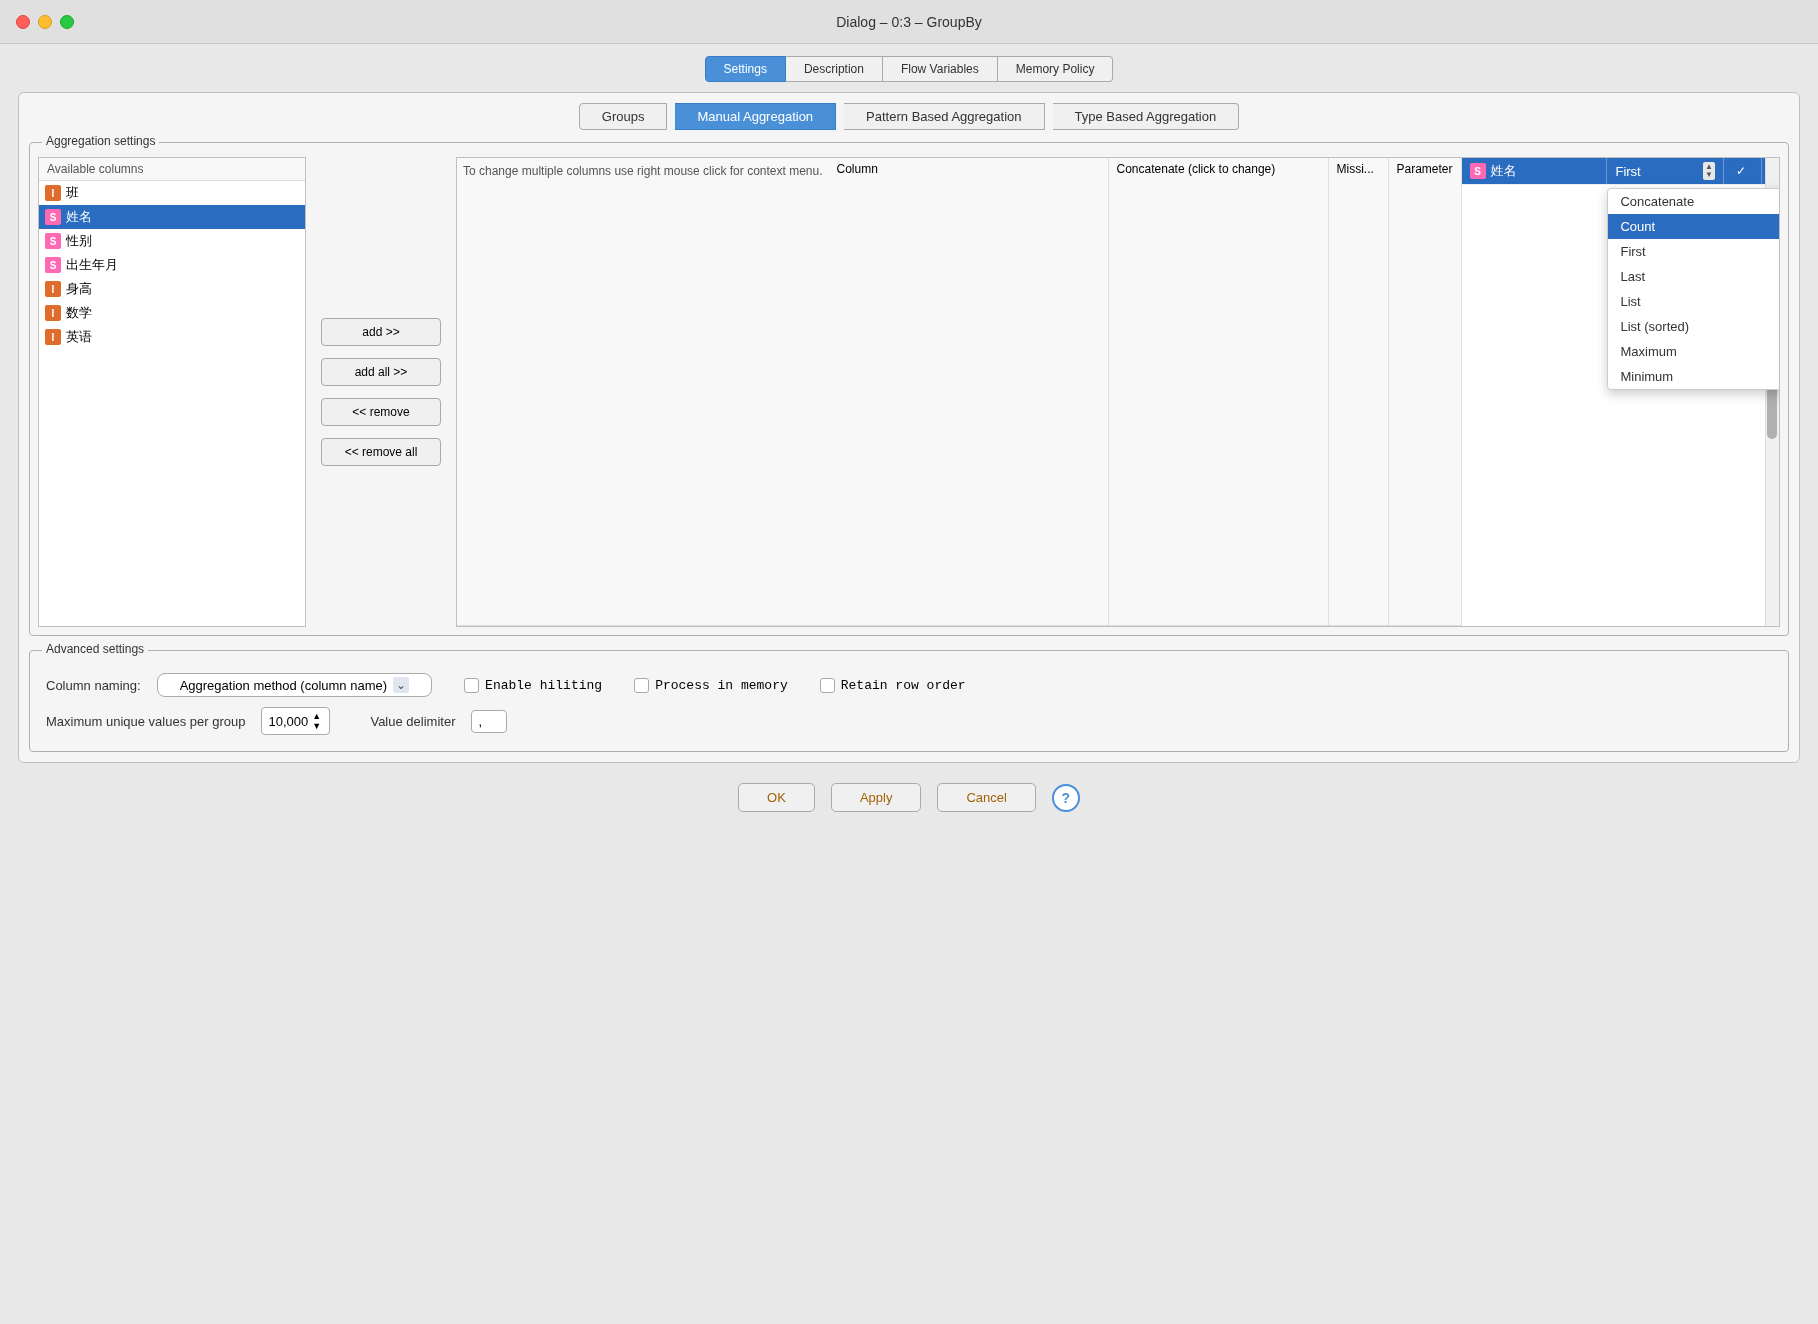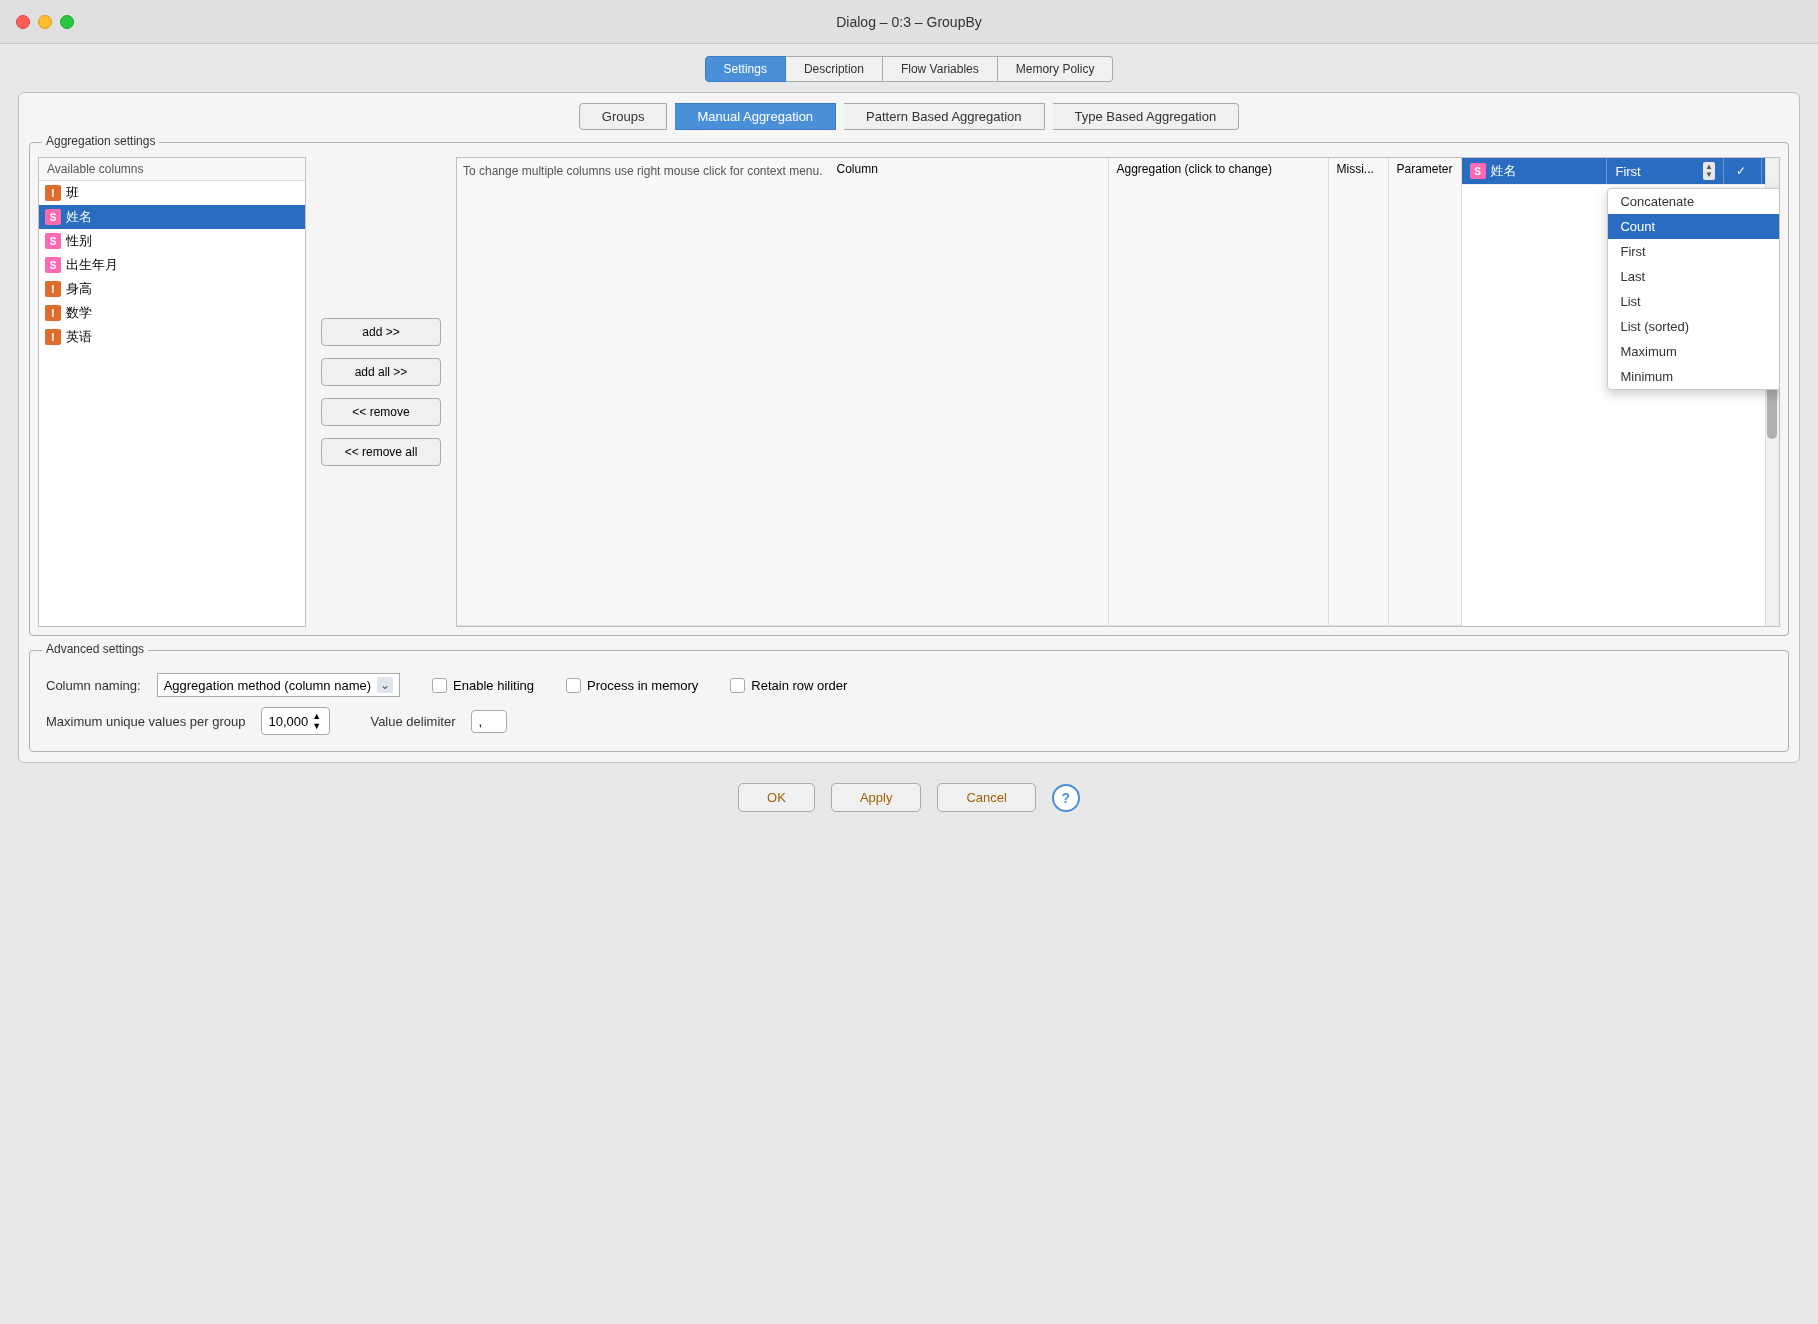--- a/index.html
+++ b/index.html
@@ -311,38 +311,39 @@
     }
     .adv-label {
       font-size: 13px;
       color: #333;
       font-weight: 500;
     }
     .select-wrapper {
       display: flex;
       align-items: center;
       border: 1px solid #aaa;
-      border-radius: 0;
-      background: white;
-      padding: 3px 6px;
+      border-radius: 8px;
+      background: white;
+      padding: 3px 22px;
       gap: 6px;
     }
     .select-text { font-size: 13px; }
     .select-arrow {
       font-size: 12px;
       color: #555;
       background: #e0e6f0;
       border-radius: 2px;
       padding: 1px 3px;
     }
     .checkbox-row {
       display: flex;
       align-items: center;
       gap: 6px;
       margin-left: 16px;
+      font-family: Liberation Mono, monospace;
     }
     .checkbox-box {
       width: 15px;
       height: 15px;
       border: 1px solid #aaa;
       border-radius: 3px;
       background: white;
       display: inline-flex;
       align-items: center;
       justify-content: center;
@@ -473,21 +474,21 @@
           <button class="action-btn">add &gt;&gt;</button>
           <button class="action-btn">add all &gt;&gt;</button>
           <button class="action-btn">&lt;&lt; remove</button>
           <button class="action-btn">&lt;&lt; remove all</button>
         </div>
 
         <div class="right-section">
           <div class="right-hint">To change multiple columns use right mouse click for context menu.</div>
           <div class="right-table-header">
             <div class="th th-column">Column</div>
-            <div class="th th-agg">Aggregation (click to change)</div>
+            <div class="th th-agg">Concatenate (click to change)</div>
             <div class="th th-missi">Missi...</div>
             <div class="th th-param">Parameter</div>
           </div>
           <div class="right-table-body">
 
             <div class="right-row">
               <div class="rc rc-column">
                 <span class="col-type-badge type-S" style="flex-shrink:0;">S</span>
                 <span>姓名</span>
               </div>

